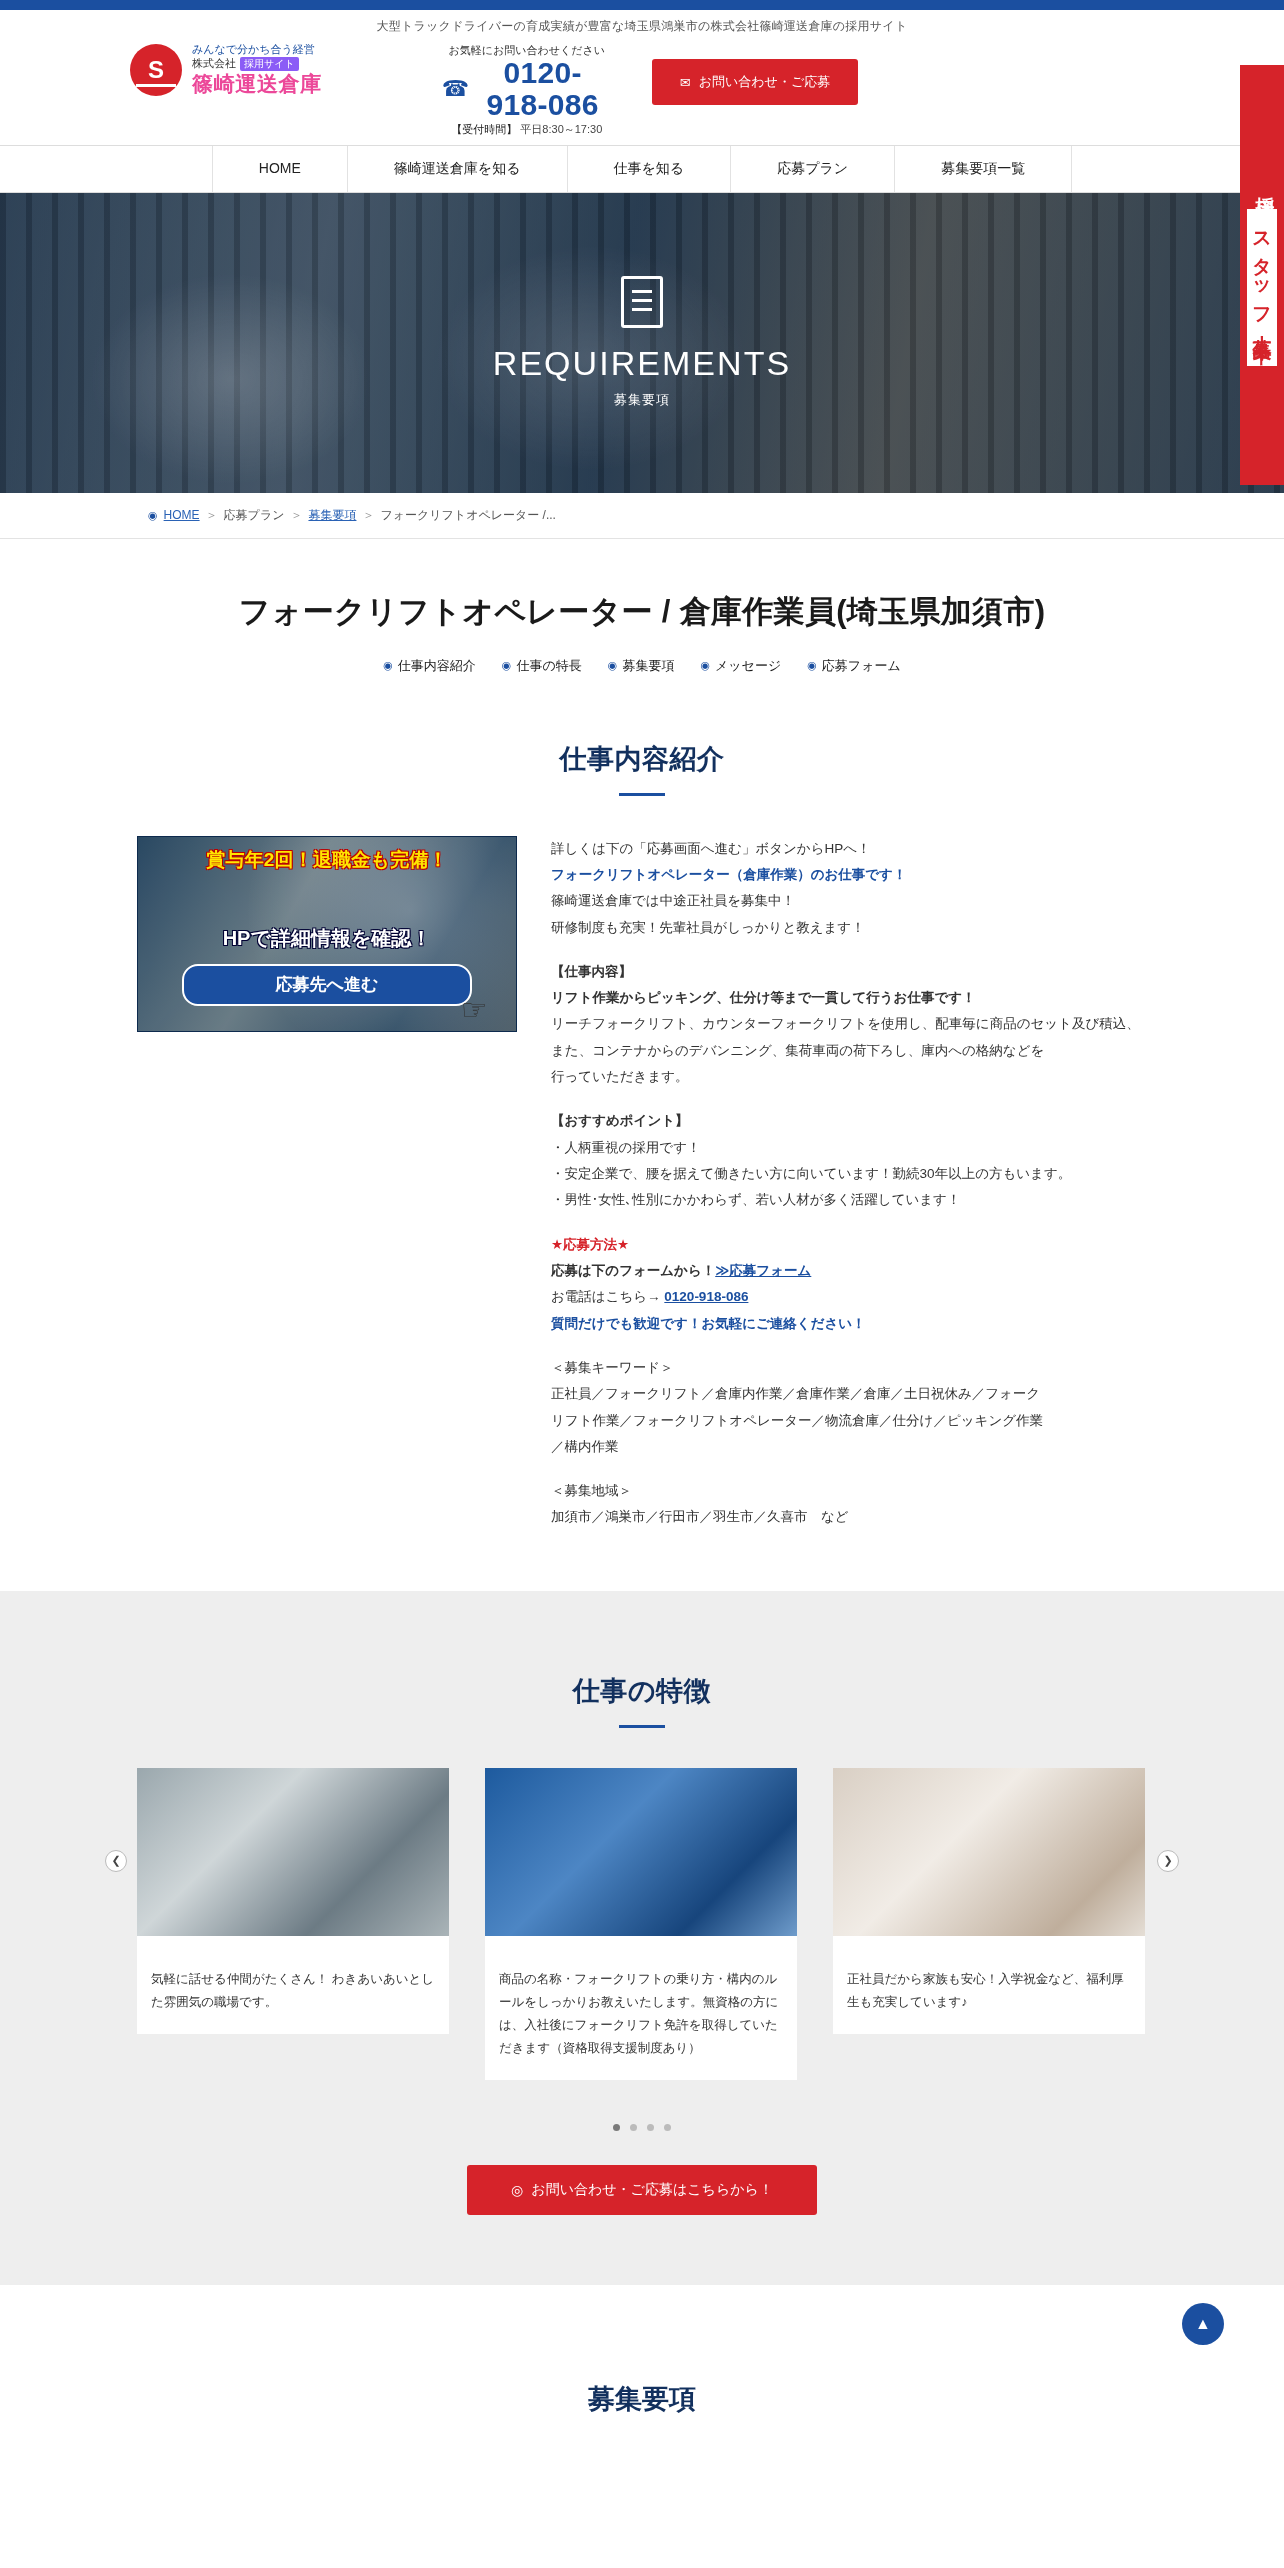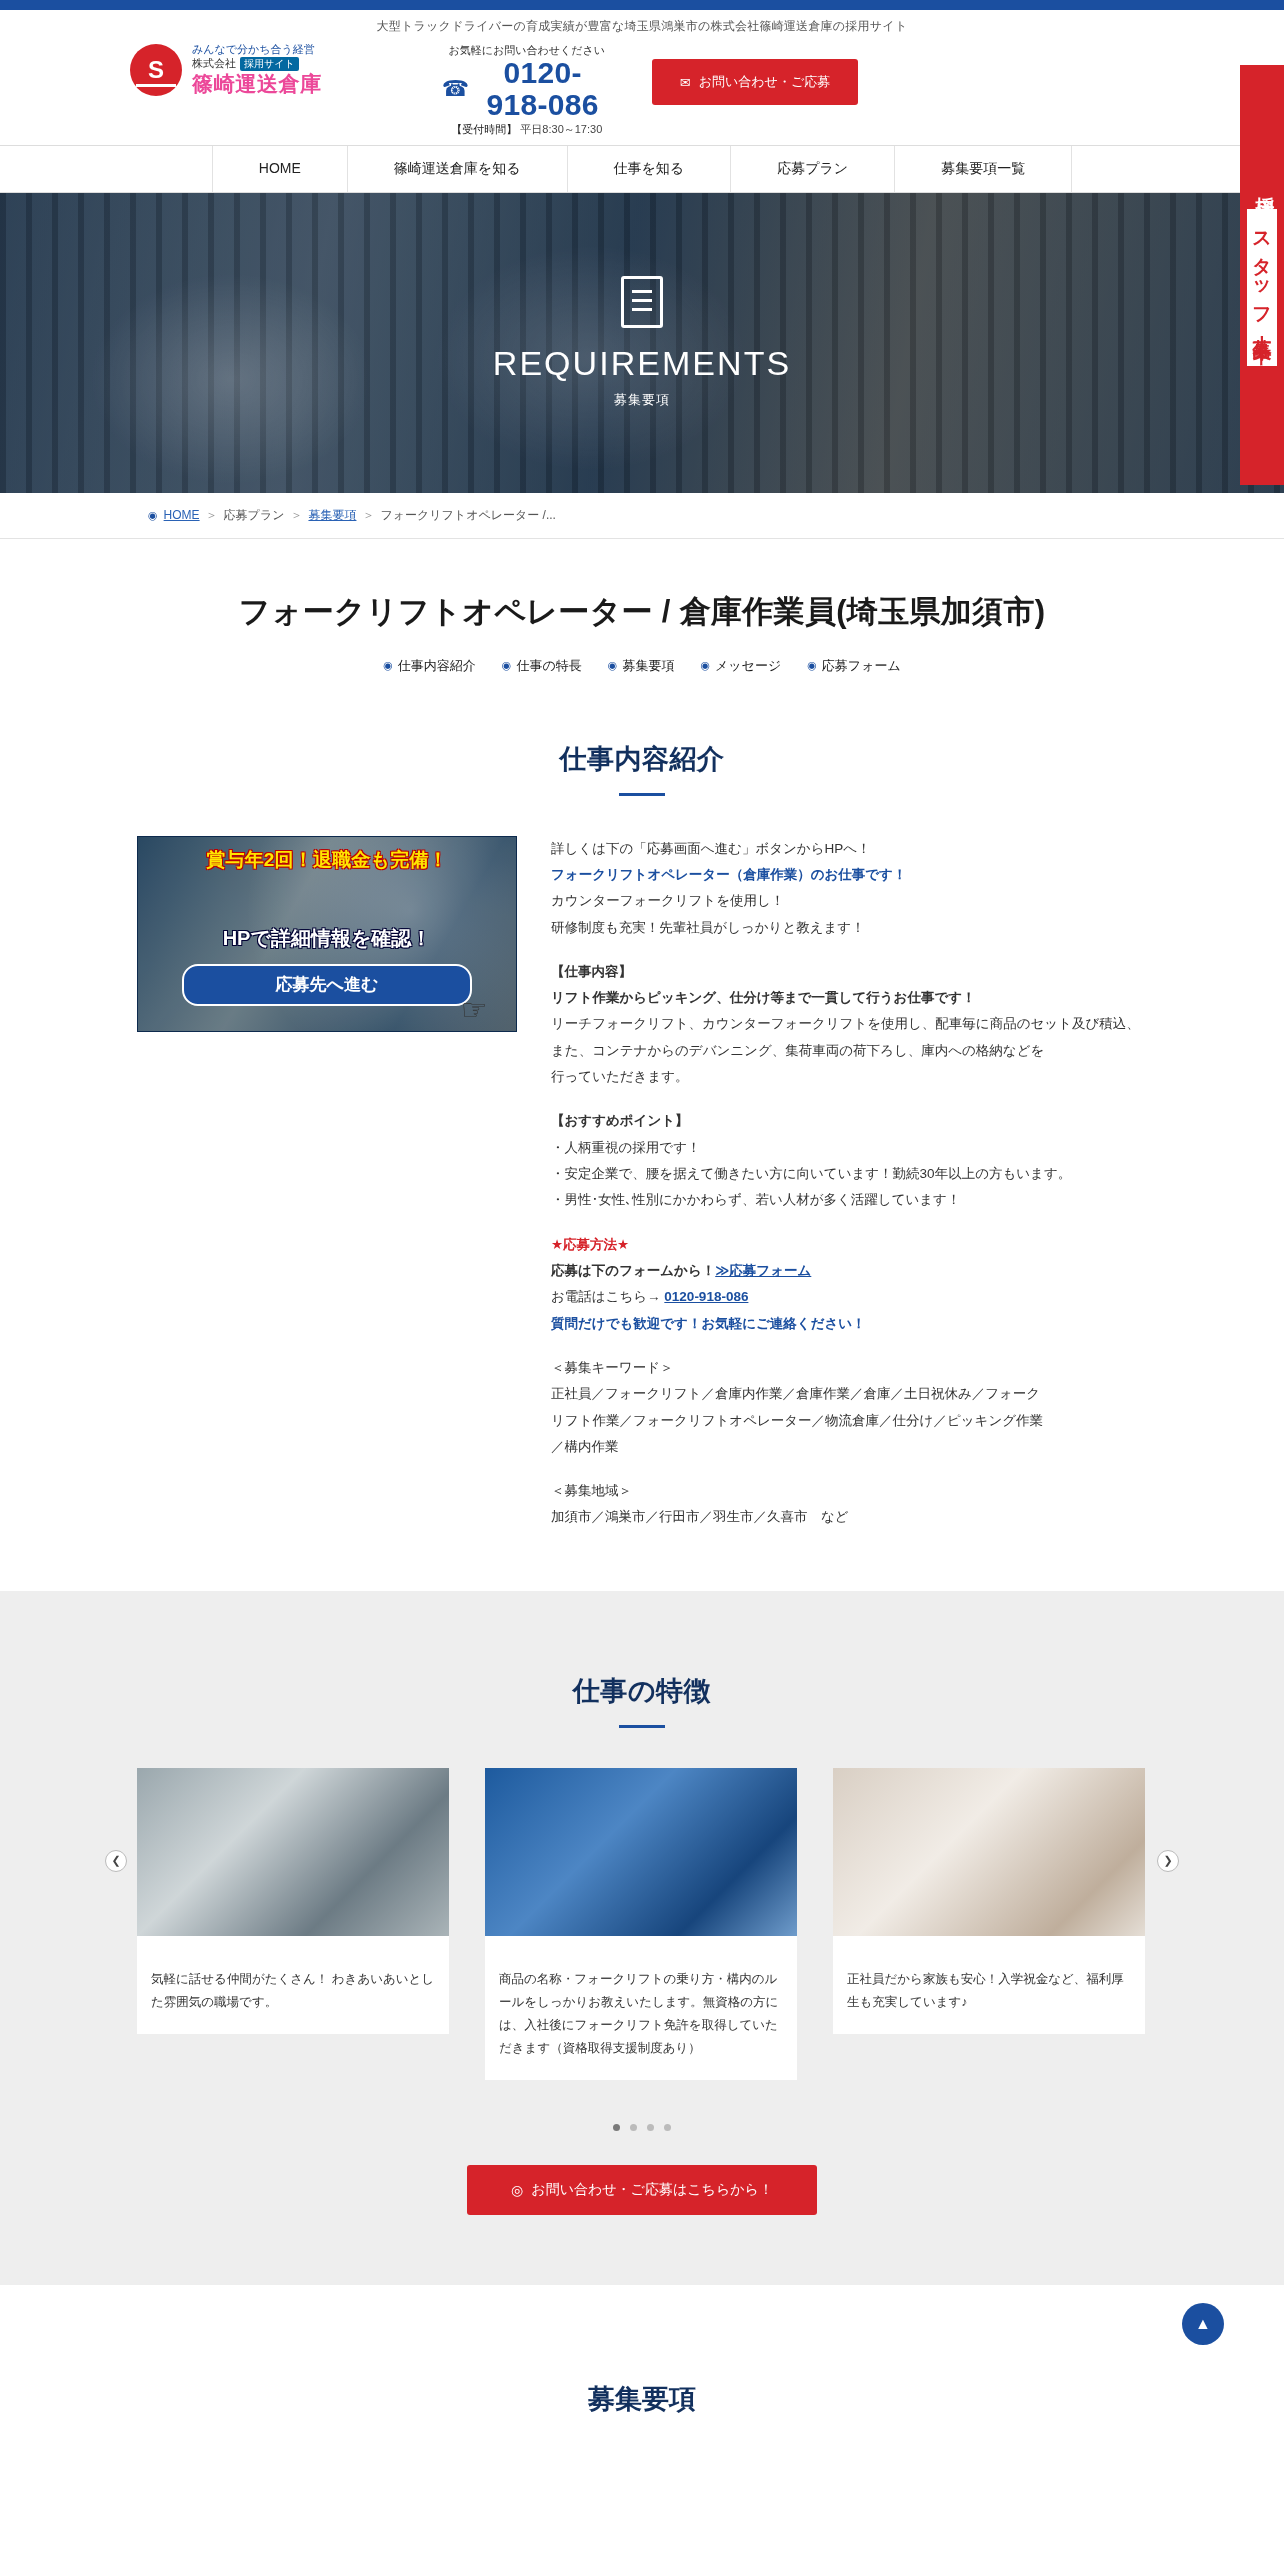--- a/index.html
+++ b/index.html
@@ -47,21 +47,21 @@
   }
   .brand-logo::after{
     content:"";
     position:absolute; left:6px; right:6px; bottom:9px; height:3px;
     background:#fff;
   }
   .brand-text { line-height: 1.25; }
   .brand-catch { font-size: 11px; color: #1b4fa0; }
   .brand-sub { font-size: 11px; color: #333; display:flex; align-items:center; gap:4px;}
   .brand-badge {
-    background: #0369a1; color: #fff; font-size: 10px;
+    background: #8b5cf6; color: #fff; font-size: 10px;
     padding: 1px 4px; border-radius: 2px;
   }
   .brand-name { font-size: 21px; font-weight: bold; color: #ec4899; letter-spacing: .03em;}
 
   .header-contact {
     margin-left: 120px;
     text-align: center;
     line-height: 1.3;
   }
   .hc-label { font-size: 11px; color: #333; }
@@ -405,21 +405,21 @@
       <div class="banner-top">賞与年2回！退職金も完備！</div>
       <div class="banner-mid">HPで詳細情報を確認！</div>
       <div class="banner-btn">応募先へ進む</div>
       <div class="banner-hand">☞</div>
     </div>
   </div>
 
   <div class="job-text">
     <p>詳しくは下の「応募画面へ進む」ボタンからHPへ！</p>
     <p class="t-blue-bold">フォークリフトオペレーター（倉庫作業）のお仕事です！</p>
-    <p>カウンターフォークリフトを使用し！</p>
+    <p>篠崎運送倉庫では中途正社員を募集中！</p>
     <p>研修制度も充実！先輩社員がしっかりと教えます！</p>
 
     <div class="gap"></div>
     <p class="t-bold">【仕事内容】</p>
     <p class="t-bold">リフト作業からピッキング、仕分け等まで一貫して行うお仕事です！</p>
     <p>リーチフォークリフト、カウンターフォークリフトを使用し、配車毎に商品のセット及び積込、</p>
     <p>また、コンテナからのデバンニング、集荷車両の荷下ろし、庫内への格納などを</p>
     <p>行っていただきます。</p>
 
     <div class="gap"></div>

